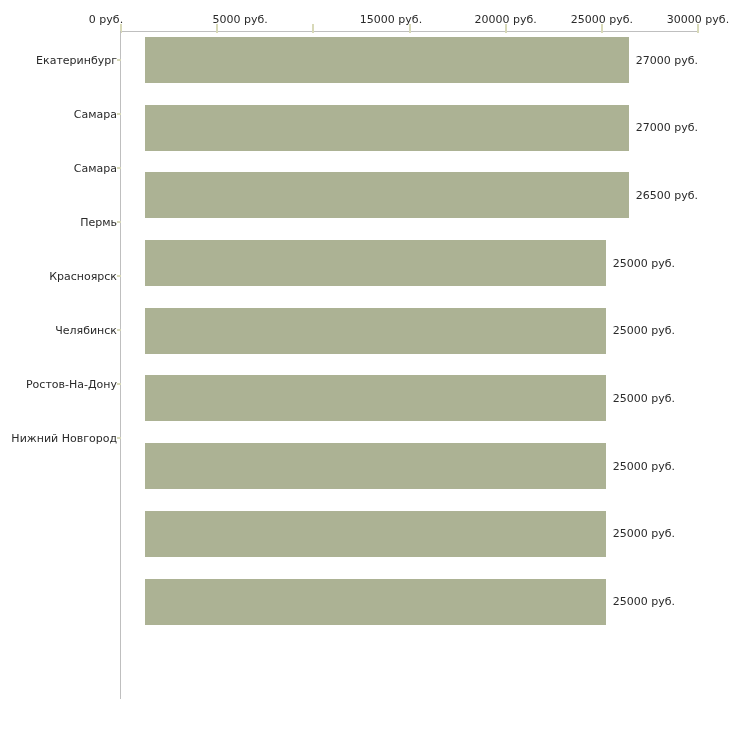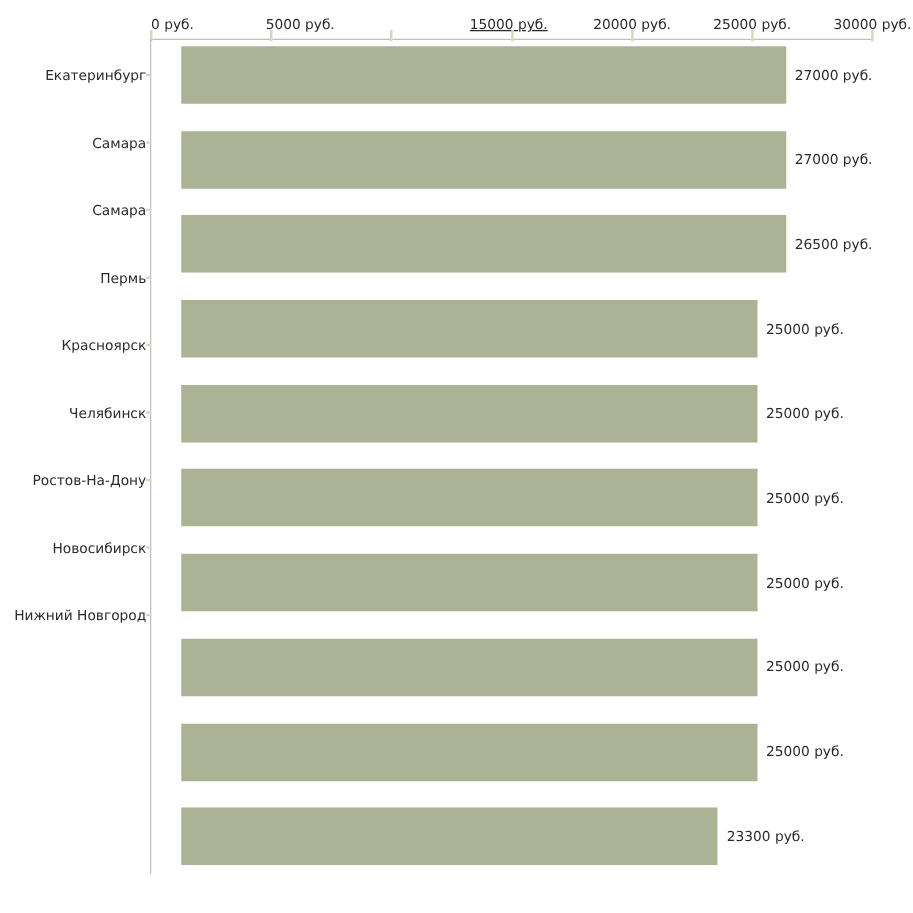--- a/index.html
+++ b/index.html
@@ -105,24 +105,24 @@
     font-size: 11px;
     color: var(--text-color, #2a2a2a);
     white-space: nowrap;
   }
 </style>
 </head>
 <body>
 
 <div id="chart-root">
   <div id="x-axis-tick-labels">
-      <span class="x-tick-label" style="left: 138px;">0 руб.</span>
+      <span class="x-tick-label" style="left: 106px;">0 руб.</span>
       <span class="x-tick-label" style="left: 217.167px; padding-left: 46px;">5000 руб.</span>
       <span class="x-tick-label" style="left: 313.333px; margin-top: 44px;">10000 руб.</span>
-      <span class="x-tick-label" style="left: 407px; text-decoration: underline;">15000 руб.</span>
+      <span class="x-tick-label" style="left: 391px;">15000 руб.</span>
       <span class="x-tick-label" style="left: 505.667px;">20000 руб.</span>
       <span class="x-tick-label" style="left: 601.833px;">25000 руб.</span>
       <span class="x-tick-label" style="left: 698px;">30000 руб.</span>
     </div>
   <div id="x-axis-line"></div>
   <div id="x-axis-tick-marks">
       <span class="x-tick-mark" style="left: 120px;"></span>
       <span class="x-tick-mark" style="left: 216.167px;"></span>
       <span class="x-tick-mark" style="left: 312.333px;"></span>
       <span class="x-tick-mark" style="left: 408.5px;"></span>
@@ -161,24 +161,20 @@
   <div class="category-label-row">
     <span class="category-label">Челябинск</span>
     <span class="y-axis-dash"></span>
   </div>
 
   <div class="category-label-row">
     <span class="category-label">Ростов-На-Дону</span>
     <span class="y-axis-dash"></span>
   </div>
 
-  <div class="category-label-row">
-    <span class="category-label">Новосибирск</span>
-    <span class="y-axis-dash"></span>
-  </div>
 
   <div class="category-label-row">
     <span class="category-label">Нижний Новгород</span>
     <span class="y-axis-dash"></span>
   </div>
 </div>
   <div id="bars-container">
   <div class="bar-row">
     <div class="bar" style="width: 90%;"></div>
     <span class="bar-value-label">27000 руб.</span>
@@ -217,18 +213,14 @@
   <div class="bar-row">
     <div class="bar" style="width: 83.3333%;"></div>
     <span class="bar-value-label">25000 руб.</span>
   </div>
 
   <div class="bar-row">
     <div class="bar" style="width: 83.3333%;"></div>
     <span class="bar-value-label">25000 руб.</span>
   </div>
 
-  <div class="bar-row">
-    <div class="bar" style="width: 77.6667%;"></div>
-    <span class="bar-value-label">23300 руб.</span>
-  </div>
 </div>
 </div>
 
 </body></html>

